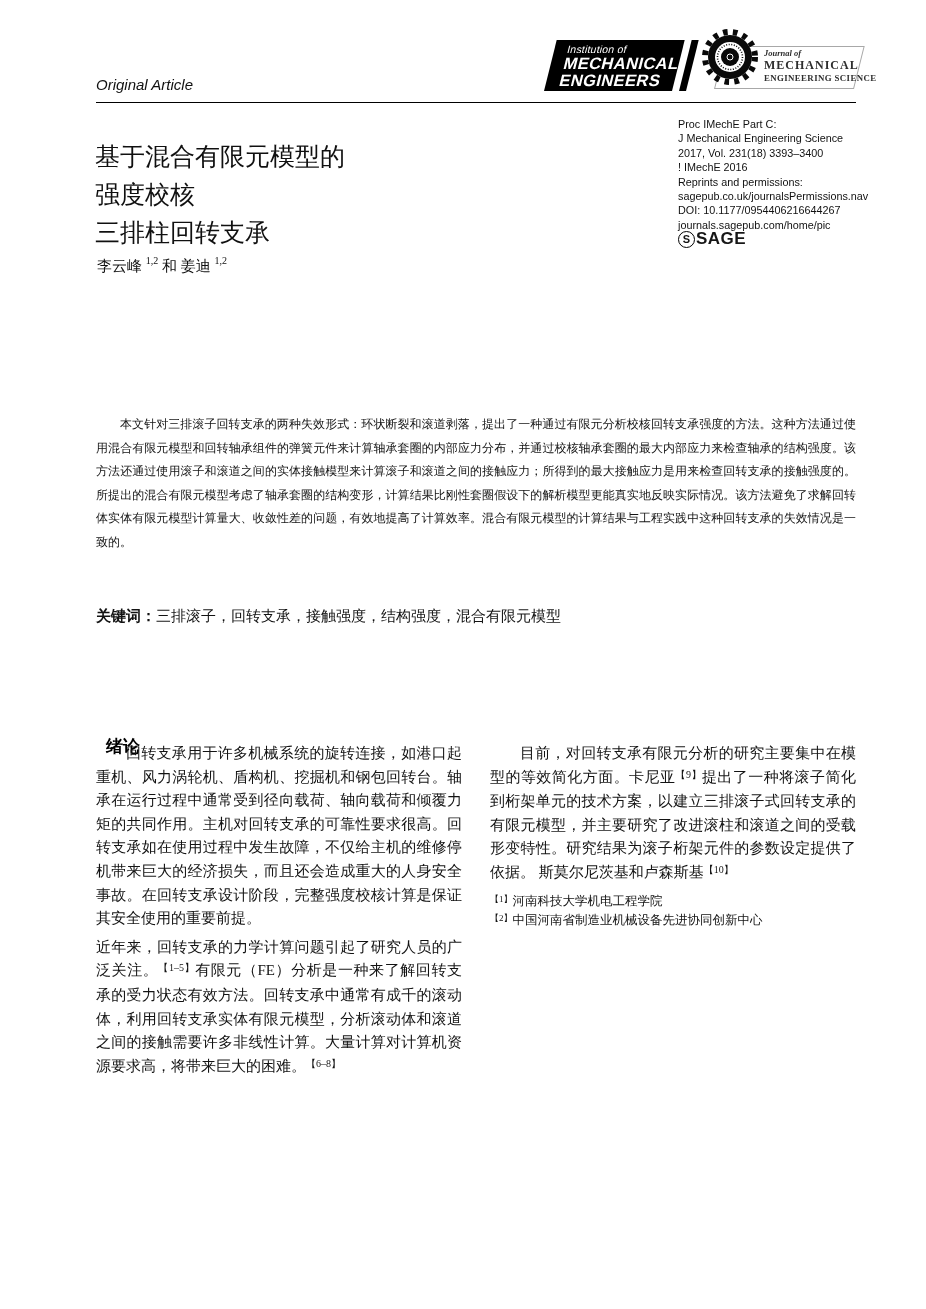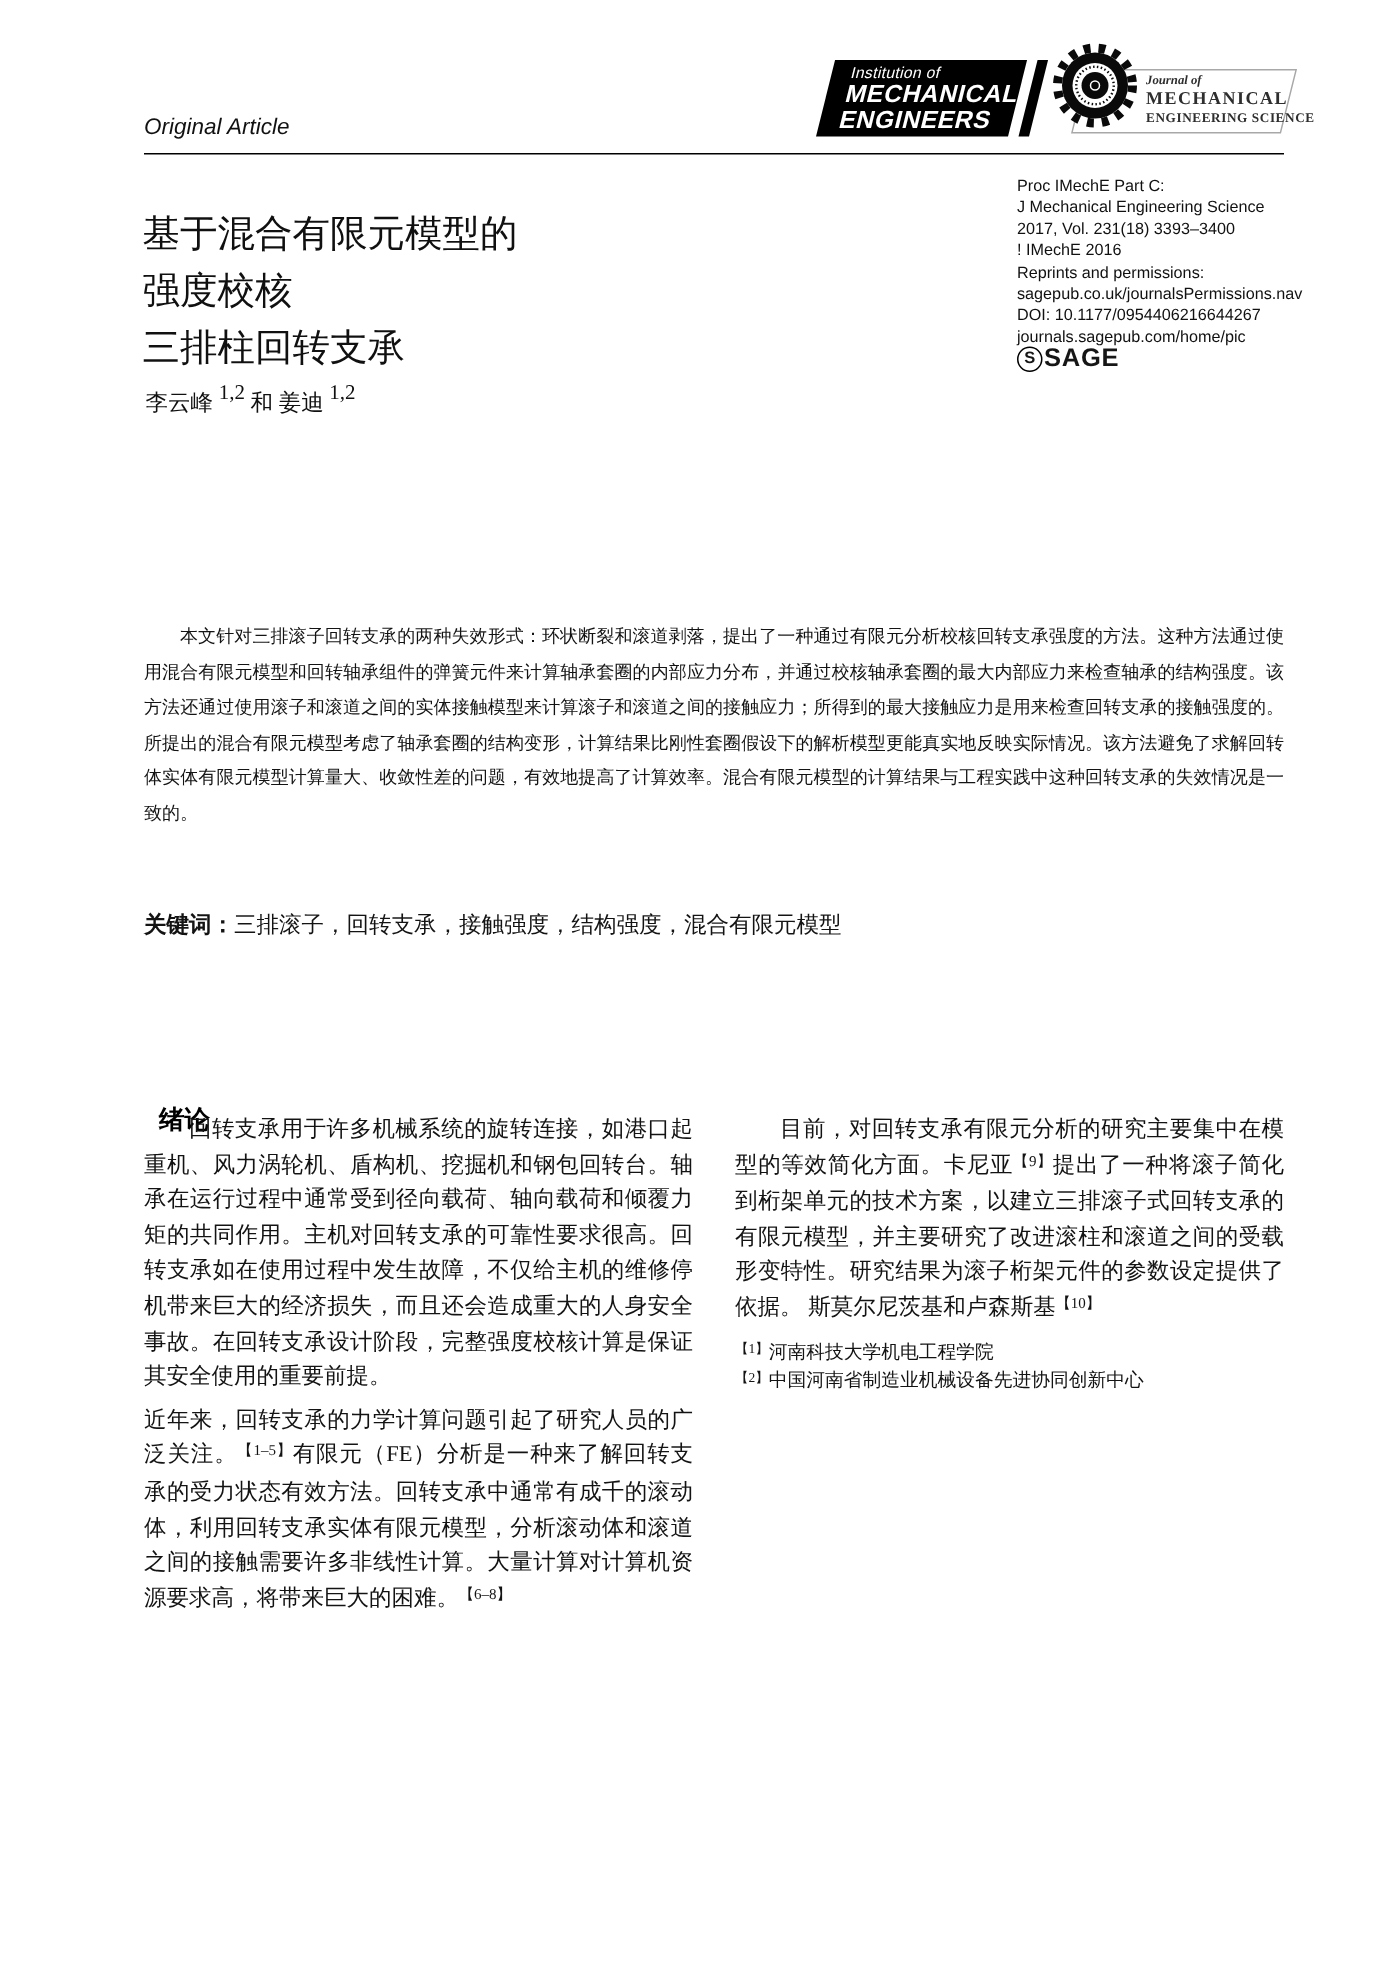--- a/index.html
+++ b/index.html
@@ -57,21 +57,21 @@
   .jmes-journal-of { font-style: italic; font-size: 8.5px; }
   .jmes-mech { font-size: 12px; letter-spacing: 1px; }
   .jmes-eng  { font-size: 8.8px; letter-spacing: .4px; }
 
   
   .title {
     position: absolute; left: 95px; top: 138px;
     font-size: 25px; line-height: 38px; color: #101010; font-weight: 400;
   }
   .authors { position: absolute; left: 97px; top: 256px; font-size: 15px; color: #101010; }
-  .authors sup { font-size: 14px; position: relative; top: -1px; margin-top: 24px; }
+  .authors sup { font-size: 10px; position: relative; top: -1px; margin-top: 24px; }
 
   
   .pub-info {
     position: absolute; left: 678px; top: 117px;
     font-family: "Liberation Sans", sans-serif;
     font-size: 10.8px; line-height: 14.4px; color: #111;
   }
   .pub-info .it { }
   .pub-link { color: #111; text-decoration: none; }
   .sage {

